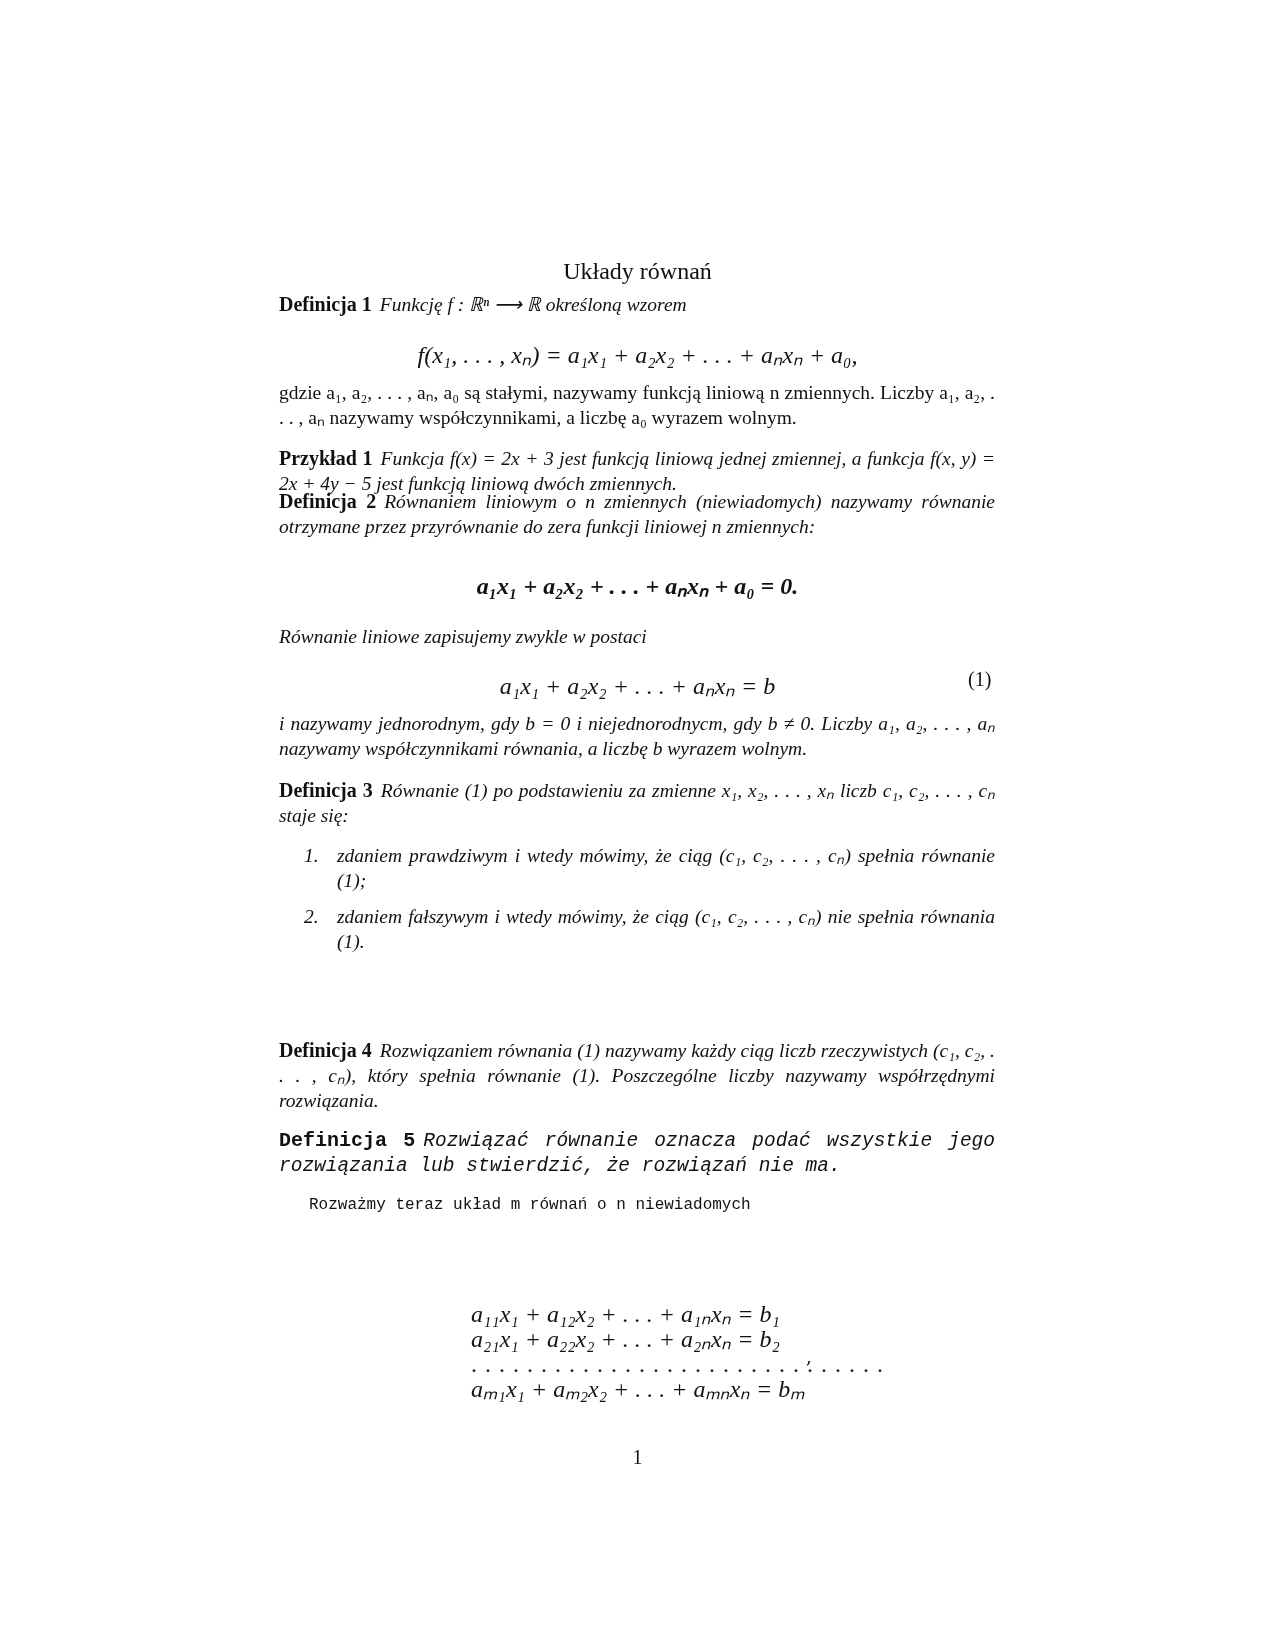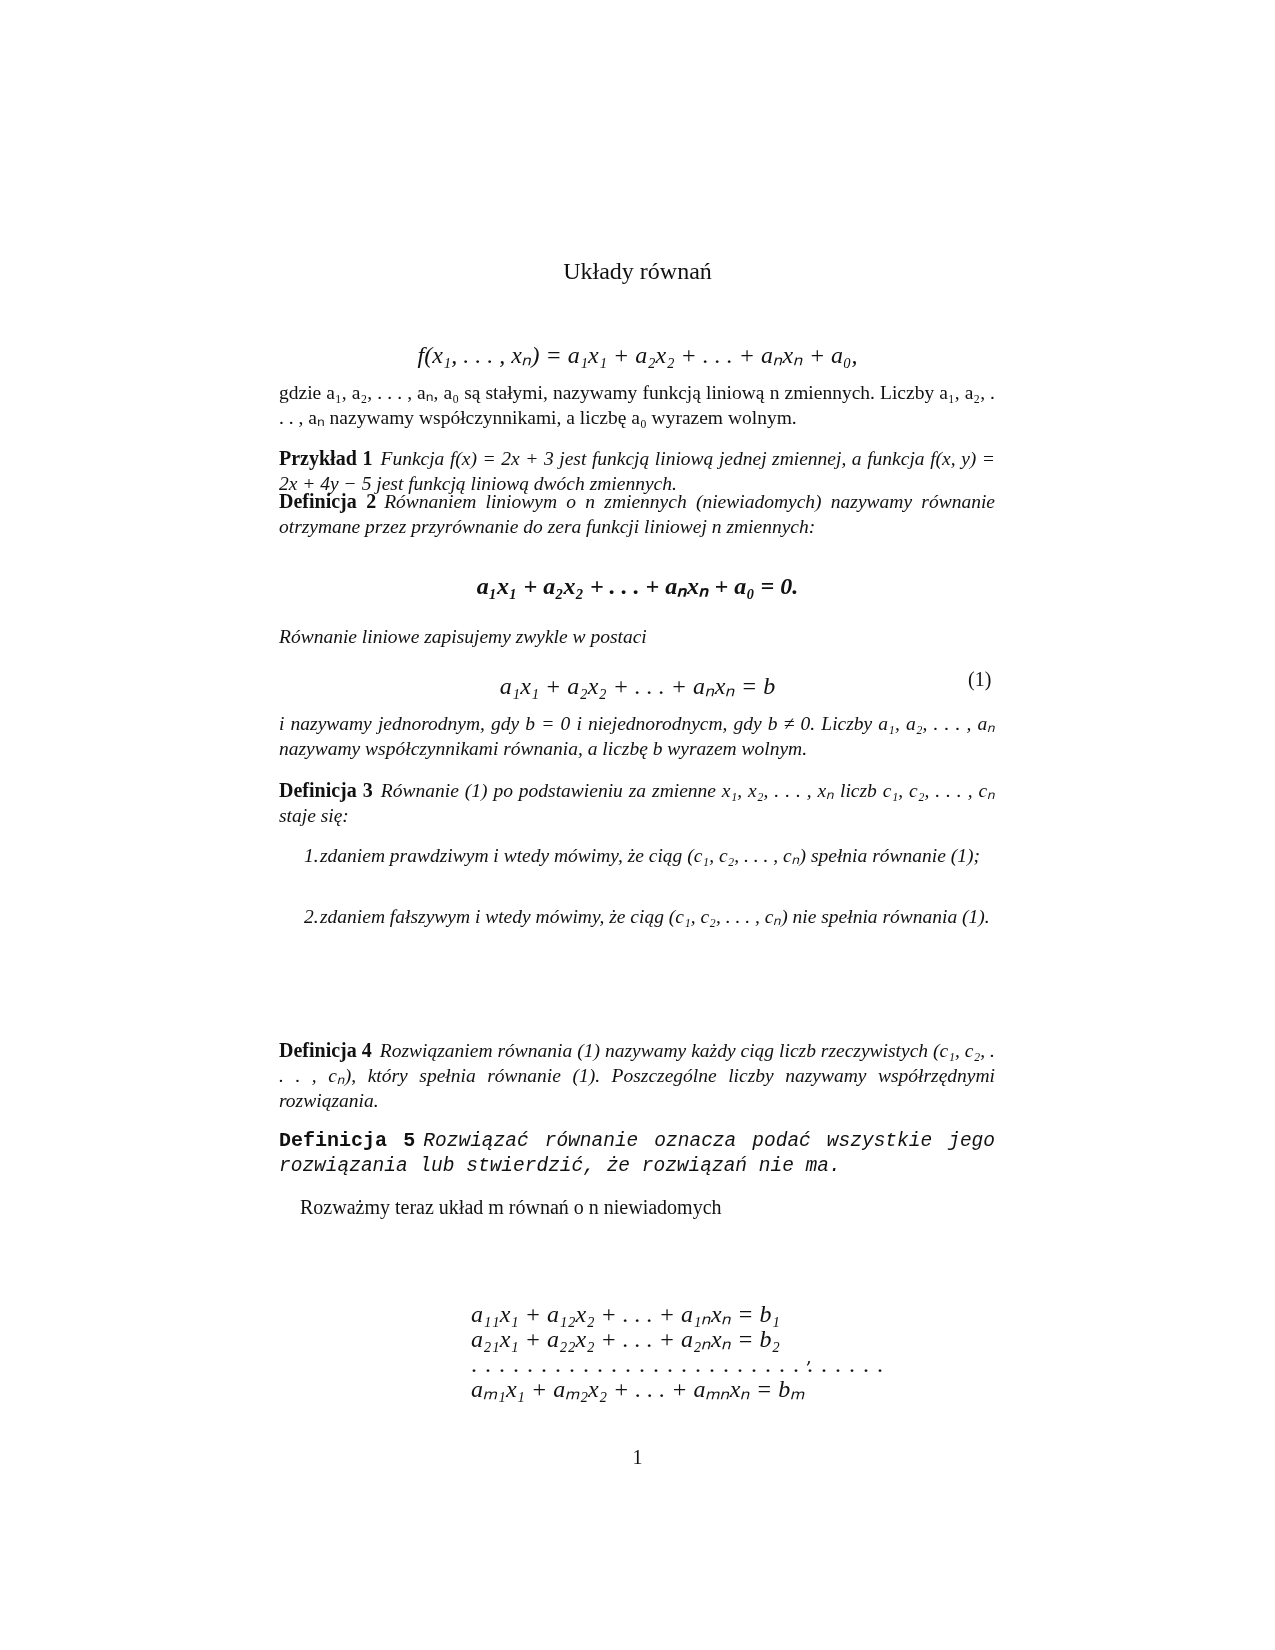--- a/index.html
+++ b/index.html
@@ -26,42 +26,45 @@
   }
   .eqnum {
     position: absolute; left: 968px; font-family: "Liberation Serif", serif; font-size: 20px;
   }
   .list-item {
     position: absolute; left: 304px; width: 691px;
     font-family: "Liberation Serif", serif; font-size: 19.5px; line-height: 25px;
     font-style: italic; text-align: justify;
   }
   .list-item .num { position: absolute; left: 0; top: 0; }
-  .list-item .txt { display: block; margin-left: 16px; }
+  .list-item .txt { display: block; margin-left: 33px; }
   .plain {
-    position: absolute; left: 300px; font-family: Liberation Serif, serif; font-size: 20px;
+    position: absolute; left: 309px; font-family: Liberation Mono, monospace; font-size: 16px;
   }
   .system {
     position: absolute; left: 471px; top: 1302px;
     font-family: "Liberation Serif", serif; font-size: 24px; font-style: italic; line-height: 25px;
   }
   .system .dots { letter-spacing: 1px; font-style: normal; }
   .comma { position: absolute; left: 806px; top: 1346px; font-size: 18px; }
   .pagenum {
     position: absolute; top: 1446px; left: 0; width: 1275px; text-align: center;
     font-family: "Liberation Serif", serif; font-size: 20px;
   }
 </style>
 </head>
 <body>
 
 <div class="page">
 
   <div class="title">Układy równań</div>
 
+  <div class="para" style="top:292px;">
+    <span class="lbl">Definicja 1</span><span class="it">Funkcję f : ℝⁿ ⟶ ℝ określoną wzorem</span>
+  </div>
   <div class="eq" style="top:337px;">f(x₁, . . . , xₙ) = a₁x₁ + a₂x₂ + . . . + aₙxₙ + a₀,</div>
   <div class="para it" style="top:380px;">gdzie a₁, a₂, . . . , aₙ, a₀ są stałymi, nazywamy funkcją liniową n zmiennych. Liczby a₁, a₂, . . . , aₙ nazywamy współczynnikami, a liczbę a₀ wyrazem wolnym.</div>
 
   <div class="para" style="top:446px;">
     <span class="lbl">Przykład 1</span><span class="it">Funkcja f(x) = 2x + 3 jest funkcją liniową jednej zmiennej, a funkcja f(x, y) = 2x + 4y − 5 jest funkcją liniową dwóch zmiennych.</span>
   </div>
 
   <div class="para" style="top:489px;">
     <span class="lbl">Definicja 2</span><span class="it">Równaniem liniowym o n zmiennych (niewiadomych) nazywamy równanie otrzymane przez przyrównanie do zera funkcji liniowej n zmiennych:</span>
   </div>

